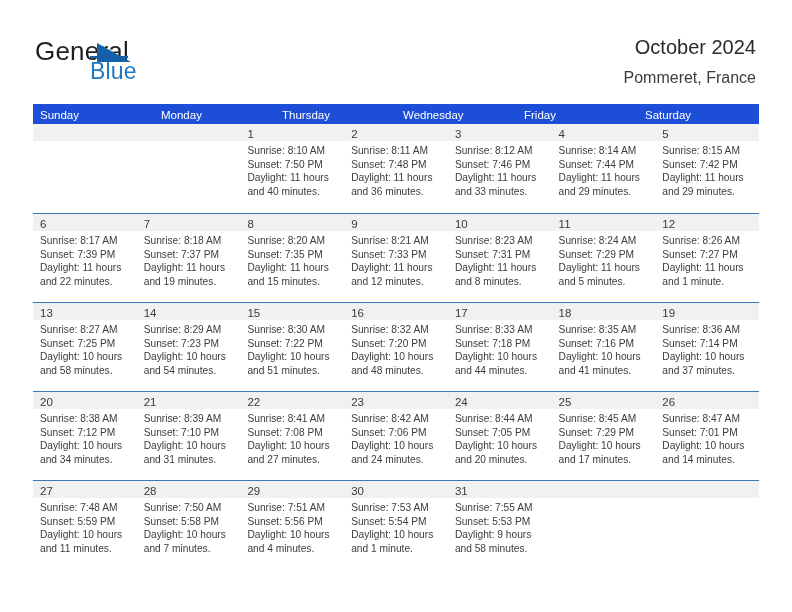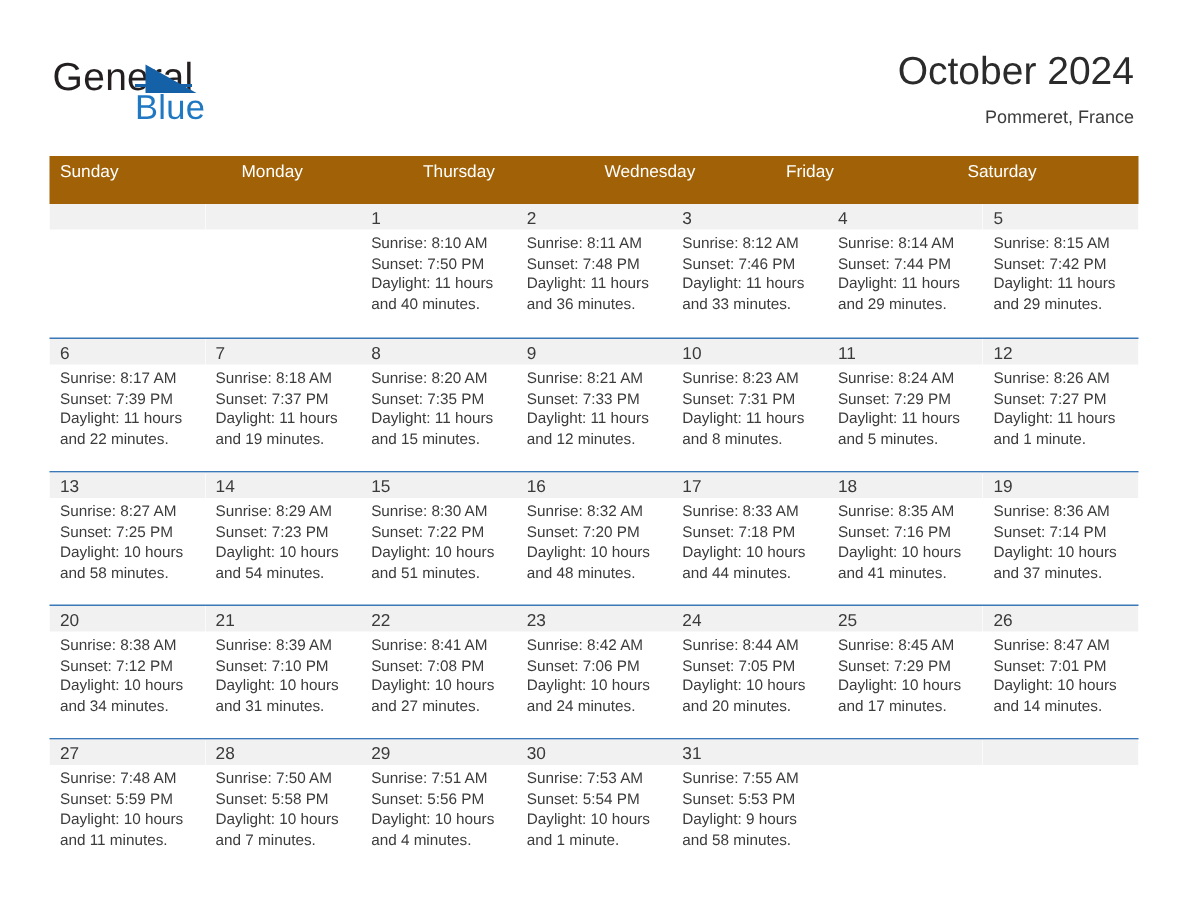--- a/index.html
+++ b/index.html
@@ -72,45 +72,45 @@
     background: #1461a8;
   }
 
   .title-block {
     position: absolute;
     right: 36px;
     top: 30px;
     text-align: right;
   }
   .cal-title {
-    font-size: 26px;
+    font-size: 20px;
     color: #2b2b2b;
     line-height: 34px;
     white-space: nowrap;
   }
   .cal-subtitle {
-    font-size: 12px;
+    font-size: 16px;
     color: #3c3c3c;
     line-height: 22px;
     margin-top: 3px;
     white-space: nowrap;
   }
 
   
   .calendar {
     position: absolute;
     left: 33px;
     top: 104px;
     width: 726px;
   }
   .weekdays {
     display: flex;
     width: 100%;
-    background: #a16207;
-    height: 32px;
+    background: #1d4ed8;
+    height: 20px;
   }
   .weekday {
     flex: 1 1 0;
     color: #ffffff;
     font-size: 11.5px;
     line-height: 22px;
     padding-left: 7px;
     box-sizing: border-box;
     white-space: nowrap;
   }

